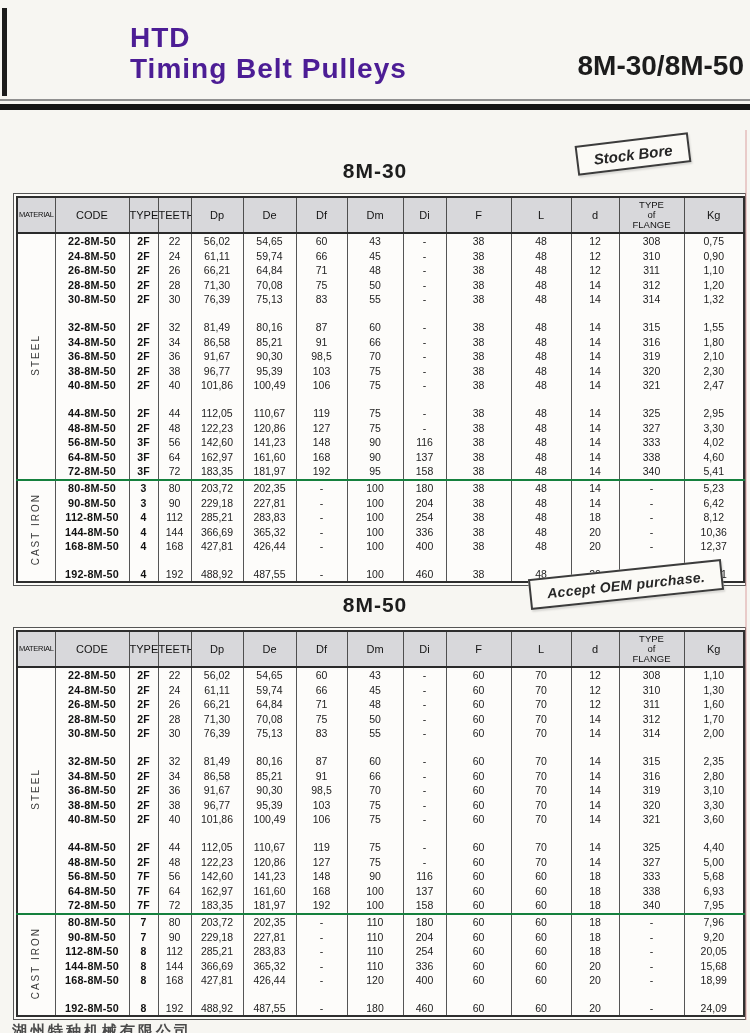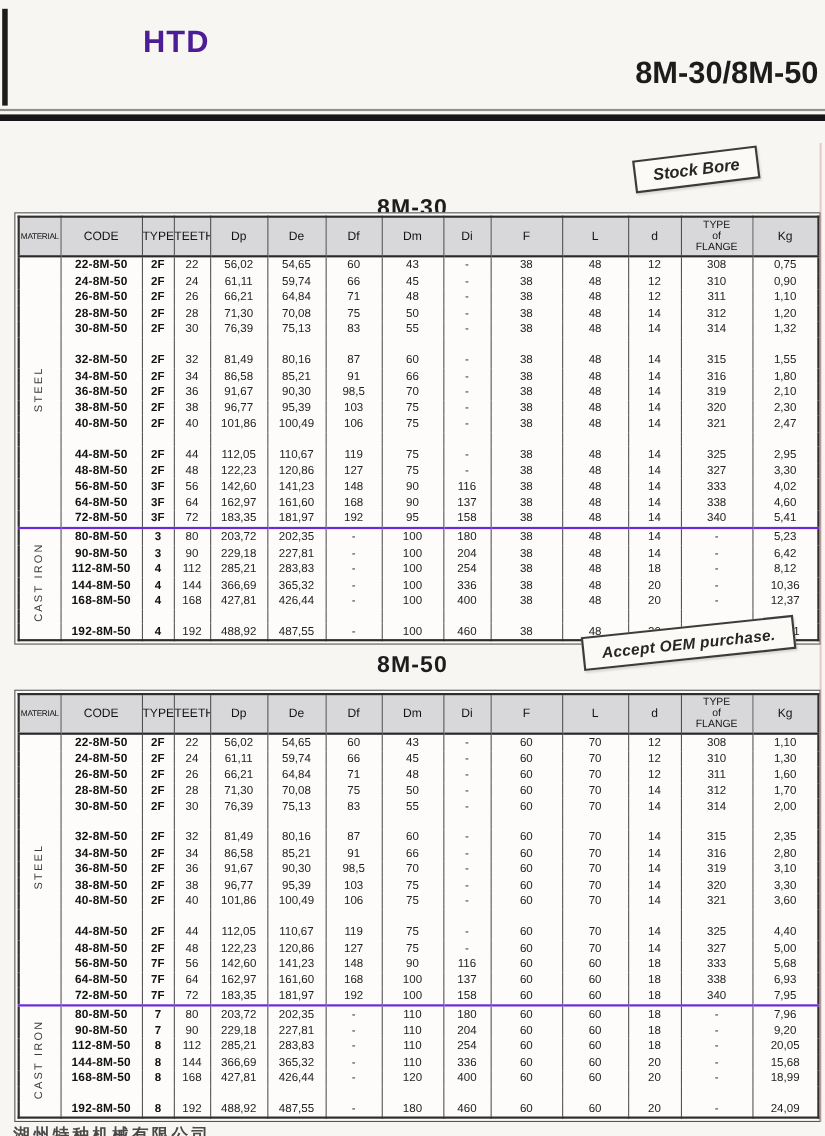--- a/index.html
+++ b/index.html
@@ -21,21 +21,21 @@
   .stamp {
     position:absolute; background:#fbfaf6; border:2px solid #3c3c3c;
     display:flex; align-items:center; justify-content:center;
     font-weight:bold; font-style:italic; color:#262626;
     box-shadow:1px 2px 2px rgba(0,0,0,0.12); z-index:6;
   }
   #stamp-stock { left:576px; top:139px; width:114px; height:30px; transform:rotate(-7deg); font-size:15px; }
   #stamp-oem   { left:529px; top:569px; width:194px; height:31px; transform:rotate(-6deg); font-size:14px; letter-spacing:.3px; }
   
   .tbl-title { position:absolute; left:0; width:750px; text-align:center; font-size:21px; font-weight:bold; color:#1d1d1d; letter-spacing:1px; }
-  #title-0 { top:177px; }
+  #title-0 { top:159px; }
   #title-1 { top:593px; }
   
   .table-wrap { position:absolute; left:13px; width:733px; border:1px solid #555; background:#fcfbf8; padding:2px; }
   #table-0 { top:193px; }
   #table-1 { top:627px; }
   table.spec { border-collapse:collapse; table-layout:fixed; width:727px; border:2px solid #2e2e2e; background:#fdfcfa; }
   th {
     background:#d8d8db; font-size:11px; font-weight:normal; color:#141414;
     height:36px; padding:0; text-align:center; vertical-align:middle;
     border:1px solid #4f4f4f; border-bottom:2px solid #2a2a2a;
@@ -45,36 +45,37 @@
   th.flange-h { font-size:9.5px; line-height:1.05; }
   td {
     font-size:10.5px; color:#222; text-align:center; vertical-align:middle;
     padding:0; height:14.6px; line-height:14.6px;
     border-left:1px solid #555; border-right:1px solid #555;
     overflow:hidden; white-space:nowrap;
   }
   td.code { font-weight:bold; font-size:10.8px; letter-spacing:.2px; color:#111; }
   td.type { font-weight:bold; color:#111;margin-left:32px; }
   tr.spacer td { height:13px; }
-  tr.section-start td { border-top:2px solid #6d28d9; }
+  tr.section-start td { border-top:2px solid #15803d; }
   td.mat-cell { vertical-align:middle; text-align:center; }
   .vtext {
     display:inline-block; writing-mode:vertical-rl; transform:rotate(180deg);
     font-size:10px; letter-spacing:2px; color:#3a3a3a; white-space:nowrap;
   }
   
   .footer { position:absolute; left:12px; top:1022px; font-size:15px; font-weight:bold; color:#4a4a4a; letter-spacing:3px; }
   .scan-line { position:absolute; left:745px; top:130px; width:2px; height:890px; background:rgba(214,150,150,0.45); }
 </style>
 </head>
 <body>
 
 <div class="edge-bar"></div>
 <div class="brand">
   <div>HTD</div>
+  <div>Timing Belt Pulleys</div>
 </div>
 <div class="model">8M-30/8M-50</div>
 <div class="rule-thin"></div>
 <div class="rule-thick"></div>
 
 <div id="stamp-stock" class="stamp">Stock Bore</div>
 <div id="stamp-oem" class="stamp">Accept OEM purchase.</div>
 
 <div id="title-0" class="tbl-title">8M-30</div>
 <div id="title-1" class="tbl-title">8M-50</div>

